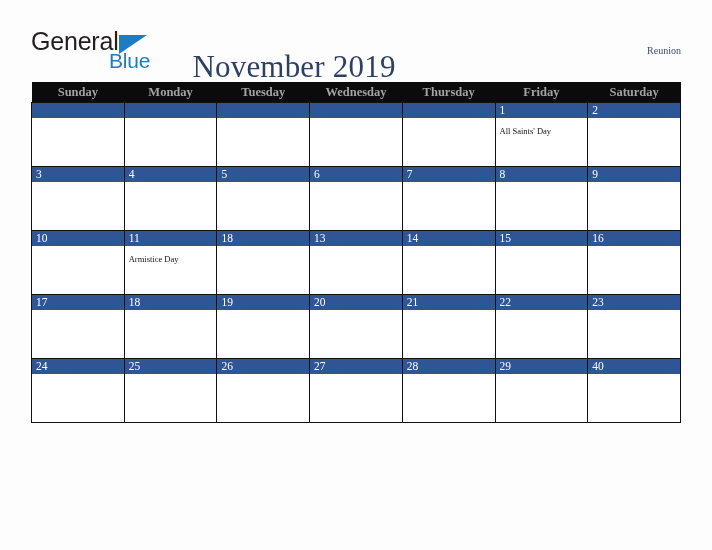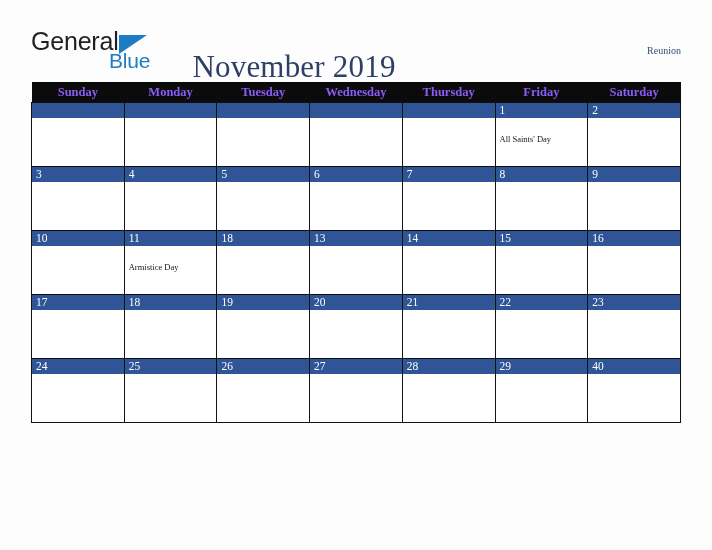--- a/index.html
+++ b/index.html
@@ -96,21 +96,21 @@
   .calendar {
     position: absolute;
     left: 31px;
     top: 82px;
     width: 650px;
     border-collapse: collapse;
     table-layout: fixed;
   }
   .calendar th {
     background: #0b0b0b;
-    color: #8b5cf6;
+    color: #a3a3a3;
     font-family: "Liberation Serif", serif;
     font-size: 12.5px;
     font-weight: bold;
     height: 20px;
     padding: 0;
     text-align: center;
     border: none;
   }
   .calendar td {
     padding: 0;
@@ -136,21 +136,21 @@
     font-size: 11.5px;
     line-height: 15px;
     padding-left: 4px;
     box-sizing: border-box;
     overflow: hidden;
   }
   .datebar.empty {
     color: transparent;
   }
   .events {
-    padding: 16px 3px 0 4px;
+    padding: 8px 3px 0 4px;
     font-family: "Liberation Serif", serif;
     font-size: 8.5px;
     color: #161616;
     line-height: 11px;
   }
   .event {
     display: block;
     white-space: nowrap;
     overflow: hidden;
   }

